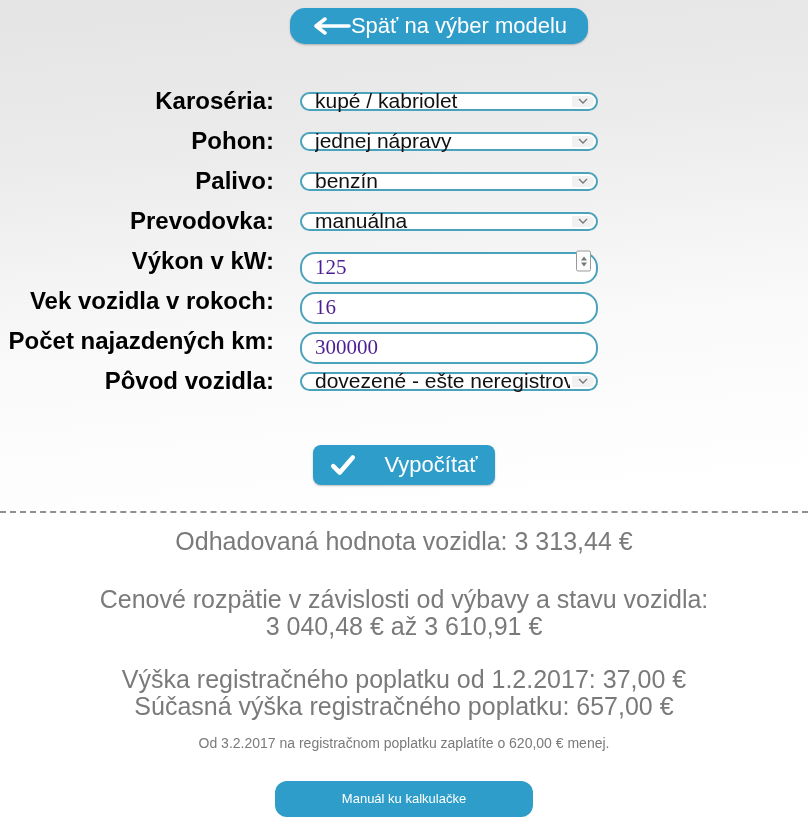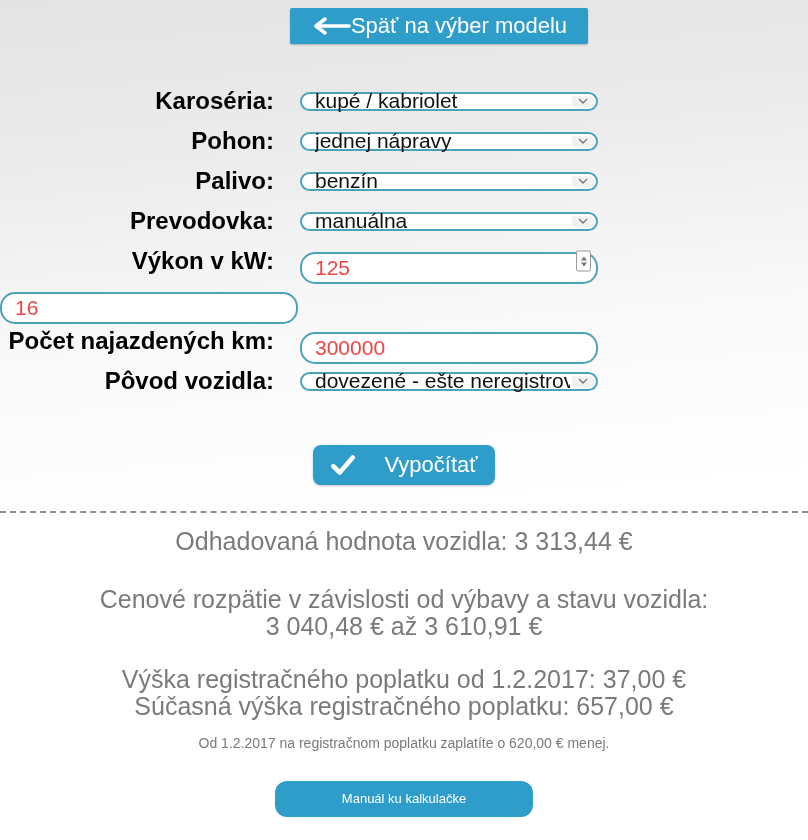--- a/index.html
+++ b/index.html
@@ -10,21 +10,21 @@
   }
   .top-section{
     width:808px;height:511px;box-sizing:border-box;
     background:linear-gradient(175deg,#e4e4e4 0%,#ebebeb 28%,#f9f9f9 62%,#ffffff 95%);
     padding-top:8px;
   }
   
   .back-btn{
     display:flex;align-items:center;justify-content:center;gap:0;
     margin-left:290px;width:298px;height:36px;
-    background:#2f9dca;border:none;border-radius:2px;
+    background:#2f9dca;border:none;border-radius:15px;
     color:#ffffff;font-size:22px;font-family:inherit;cursor:pointer;
     box-shadow:0 1px 2px rgba(0,0,0,0.25);
   }
   
   .form{margin-top:41px;}
   .row{display:flex;align-items:center;height:32px;margin-bottom:8px;}
   .flabel{
     width:274px;padding-right:26px;text-align:right;
     font-size:24px;color:#000;white-space:nowrap;font-weight:bold;
   }
@@ -37,21 +37,21 @@
     font-size:21px;color:#111;white-space:nowrap;overflow:hidden;flex:1;
   }
   .select-arrow{
     position:absolute;right:2px;top:2px;bottom:2px;width:22px;
     background:#f1f1f1;border-radius:0 12px 12px 0;
     display:flex;align-items:center;justify-content:center;
   }
   .tinput{
     width:298px;height:32px;box-sizing:border-box;
     border:2px solid #4aa3bb;border-radius:15px;background:#fff;
-    padding:0 24px 0 13px;font-size:21px;font-family:Liberation Sans, sans-serif;color:#ef4444;outline:none;
+    padding:0 24px 0 13px;font-size:21px;font-family:Liberation Serif, serif;color:#4c1d95;outline:none;
   }
   .tinput.no-icon{padding-right:13px;}
   .spinner-icon{
     position:absolute;right:7px;top:50%;transform:translateY(-50%);
     width:13px;height:19px;border:1px solid #999;border-radius:2px;background:#fcfcfc;
     display:flex;flex-direction:column;align-items:center;justify-content:center;gap:2px;
     cursor:pointer;
   }
   .tri-up{width:0;height:0;border-left:3px solid transparent;border-right:3px solid transparent;border-bottom:4px solid #777;}
   .tri-down{width:0;height:0;border-left:3px solid transparent;border-right:3px solid transparent;border-top:4px solid #777;}
@@ -148,20 +148,21 @@
         <div class="input-wrap">
           <input class="tinput" type="text" value="125" style="">
           <span class="spinner-icon">
             <span class="tri-up"></span>
             <span class="tri-down"></span>
           </span>
         </div>
       </div>
 
       <div class="row">
+        <label class="flabel">Vek vozidla v rokoch:</label>
         <div class="input-wrap">
           <input class="tinput no-icon" type="text" value="16" style="">
         </div>
       </div>
 
       <div class="row">
         <label class="flabel">Počet najazdených km:</label>
         <div class="input-wrap">
           <input class="tinput no-icon" type="text" value="300000" style="">
         </div>
@@ -196,19 +197,19 @@
 
     <p class="line-estimate"><span>Odhadovaná hodnota vozidla:</span> <span>3 313,44 €</span></p>
 
     <p class="line-range-label">Cenové rozpätie v závislosti od výbavy a stavu vozidla:</p>
     <p class="line-range-value">3 040,48 € až 3 610,91 €</p>
 
     <p class="line-fee-new"><span>Výška registračného poplatku od 1.2.2017:</span> <span>37,00 €</span></p>
 
     <p class="line-fee-current"><span>Súčasná výška registračného poplatku:</span> <span>657,00 €</span></p>
 
-    <p class="note">Od 1.2.2017 na registračnom poplatku zaplatíte o 620,00 € menej.</p>
+    <p class="note">Od 3.2.2017 na registračnom poplatku zaplatíte o 620,00 € menej.</p>
 
     <button class="manual-btn">Manuál ku kalkulačke</button>
 
   </div>
 
 </div>
 
 </body></html>

